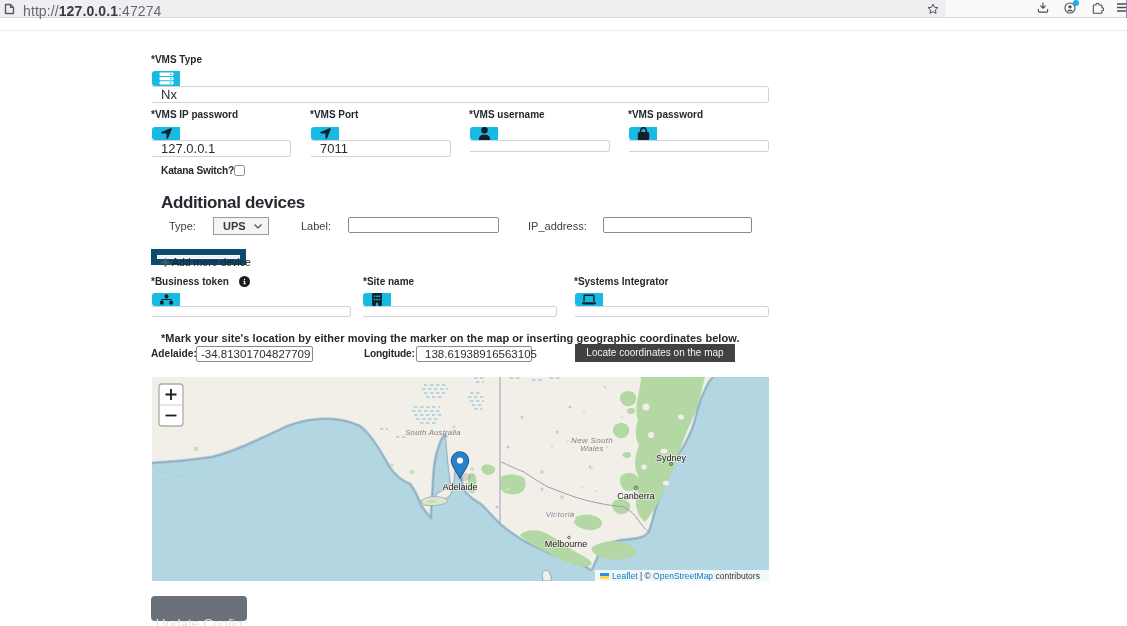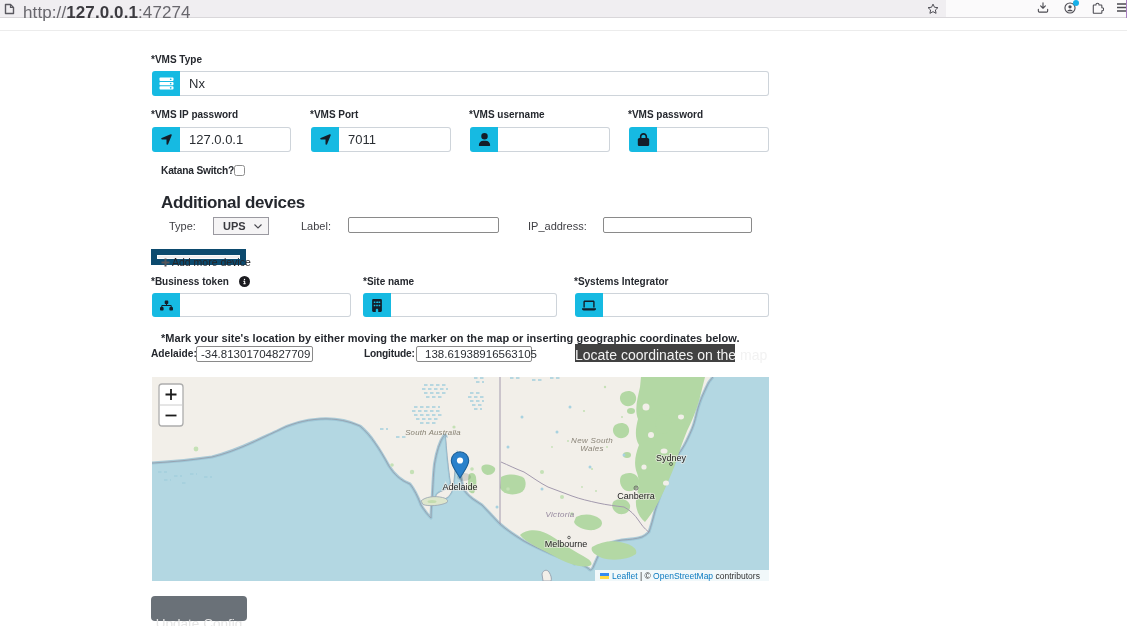--- a/index.html
+++ b/index.html
@@ -2,28 +2,28 @@
 <html><head>
 <meta charset="utf-8">
 <style>
 * { margin:0; padding:0; box-sizing:border-box; }
 html,body { width:1127px; height:626px; background:#fff; font-family:"Liberation Sans", sans-serif; position:relative; overflow:hidden; }
 .abs { position:absolute; }
 
 
 #bar { left:0; top:0; width:1127px; height:18px; background:#fbfafb; border-bottom:1px solid #d9d7da; }
 #urlfield { left:0; top:0; width:946px; height:17px; background:#f0eef1; }
-#urltext { left:23px; top:2.5px; font-size:17px; color:#68676d; letter-spacing:0.1px; }
+#urltext { left:23px; top:2.5px; font-size:14px; color:#68676d; letter-spacing:0.1px; }
 #urltext b { color:#3c3b40; font-weight:bold; }
 #pageline { left:0; top:30px; width:1127px; height:1px; background:#ececec; }
 #redge { left:1126px; top:0; width:1px; height:18px; background:#a87ec0; }
 
 
 .lbl { font-size:10px; font-weight:bold; color:#25282e; }
-.group { display:flex; }
+.group { display:flex;flex-direction:column; }
 .ibox { width:28px; background:#16bae2; border-radius:3px 0 0 3px; display:flex; align-items:center; justify-content:center; flex:none; }
 .gin { flex:1; border:1px solid #ced4da; border-left:none; border-radius:0 3px 3px 0; background:#fff; font-size:13px; color:#2a2e33; padding:0 9px; display:flex; align-items:center; }
 .plain { border:1px solid #8a8a8a; border-radius:2px; background:#fff; font-size:12px; color:#2a2e33; }
 .slbl { font-size:11px; color:#3f3f44; }
 </style>
 </head>
 <body>
 
 <div class="abs" id="bar"></div>
 <div class="abs" id="urlfield"></div>
@@ -166,21 +166,21 @@
       </svg>
     </div>
   <div class="gin"></div>
 </div>
 
 <div class="abs lbl" style="left:161px;top:332px;font-size:11px;letter-spacing:0.05px">*Mark your site's location by either moving the marker on the map or inserting geographic coordinates below.</div>
 <div class="abs lbl" style="left:151px;top:348px;font-size:10.2px">Adelaide:</div>
 <div class="abs plain" style="left:196px;top:346px;width:117px;height:16px;padding:1px 16px 0 4px;font-size:11.5px;white-space:nowrap">-34.81301704827709</div>
 <div class="abs lbl" style="left:364px;top:348px;font-size:10.2px;letter-spacing:-0.2px">Longitude:</div>
 <div class="abs plain" style="left:416px;top:346px;width:116px;height:16px;padding:1px 0 0 8px;font-size:11.5px;white-space:nowrap">138.61938916563105</div>
-<div class="abs" style="left:575px;top:344px;width:160px;height:18px;background:#414141;color:#f2f2f2;font-size:14px;text-align:left;padding-top:2.5px;white-space:nowrap">Locate coordinates on the map</div>
+<div class="abs" style="left:575px;top:344px;width:160px;height:18px;background:#414141;color:#f2f2f2;font-size:10px;text-align:center;padding-top:2.5px;white-space:nowrap">Locate coordinates on the map</div>
 
 <div class="abs" id="map" style="left:152px;top:377px;width:617px;height:204px;background:#b3d7e2">
 <svg width="617" height="204" viewBox="0 0 617 204" style="position:absolute;left:0;top:0">
   <defs>
     <clipPath id="mapclip">
           <rect x="0" y="0" width="617" height="204"></rect>
         </clipPath>
   </defs>
   <g clip-path="url(#mapclip)">
 

